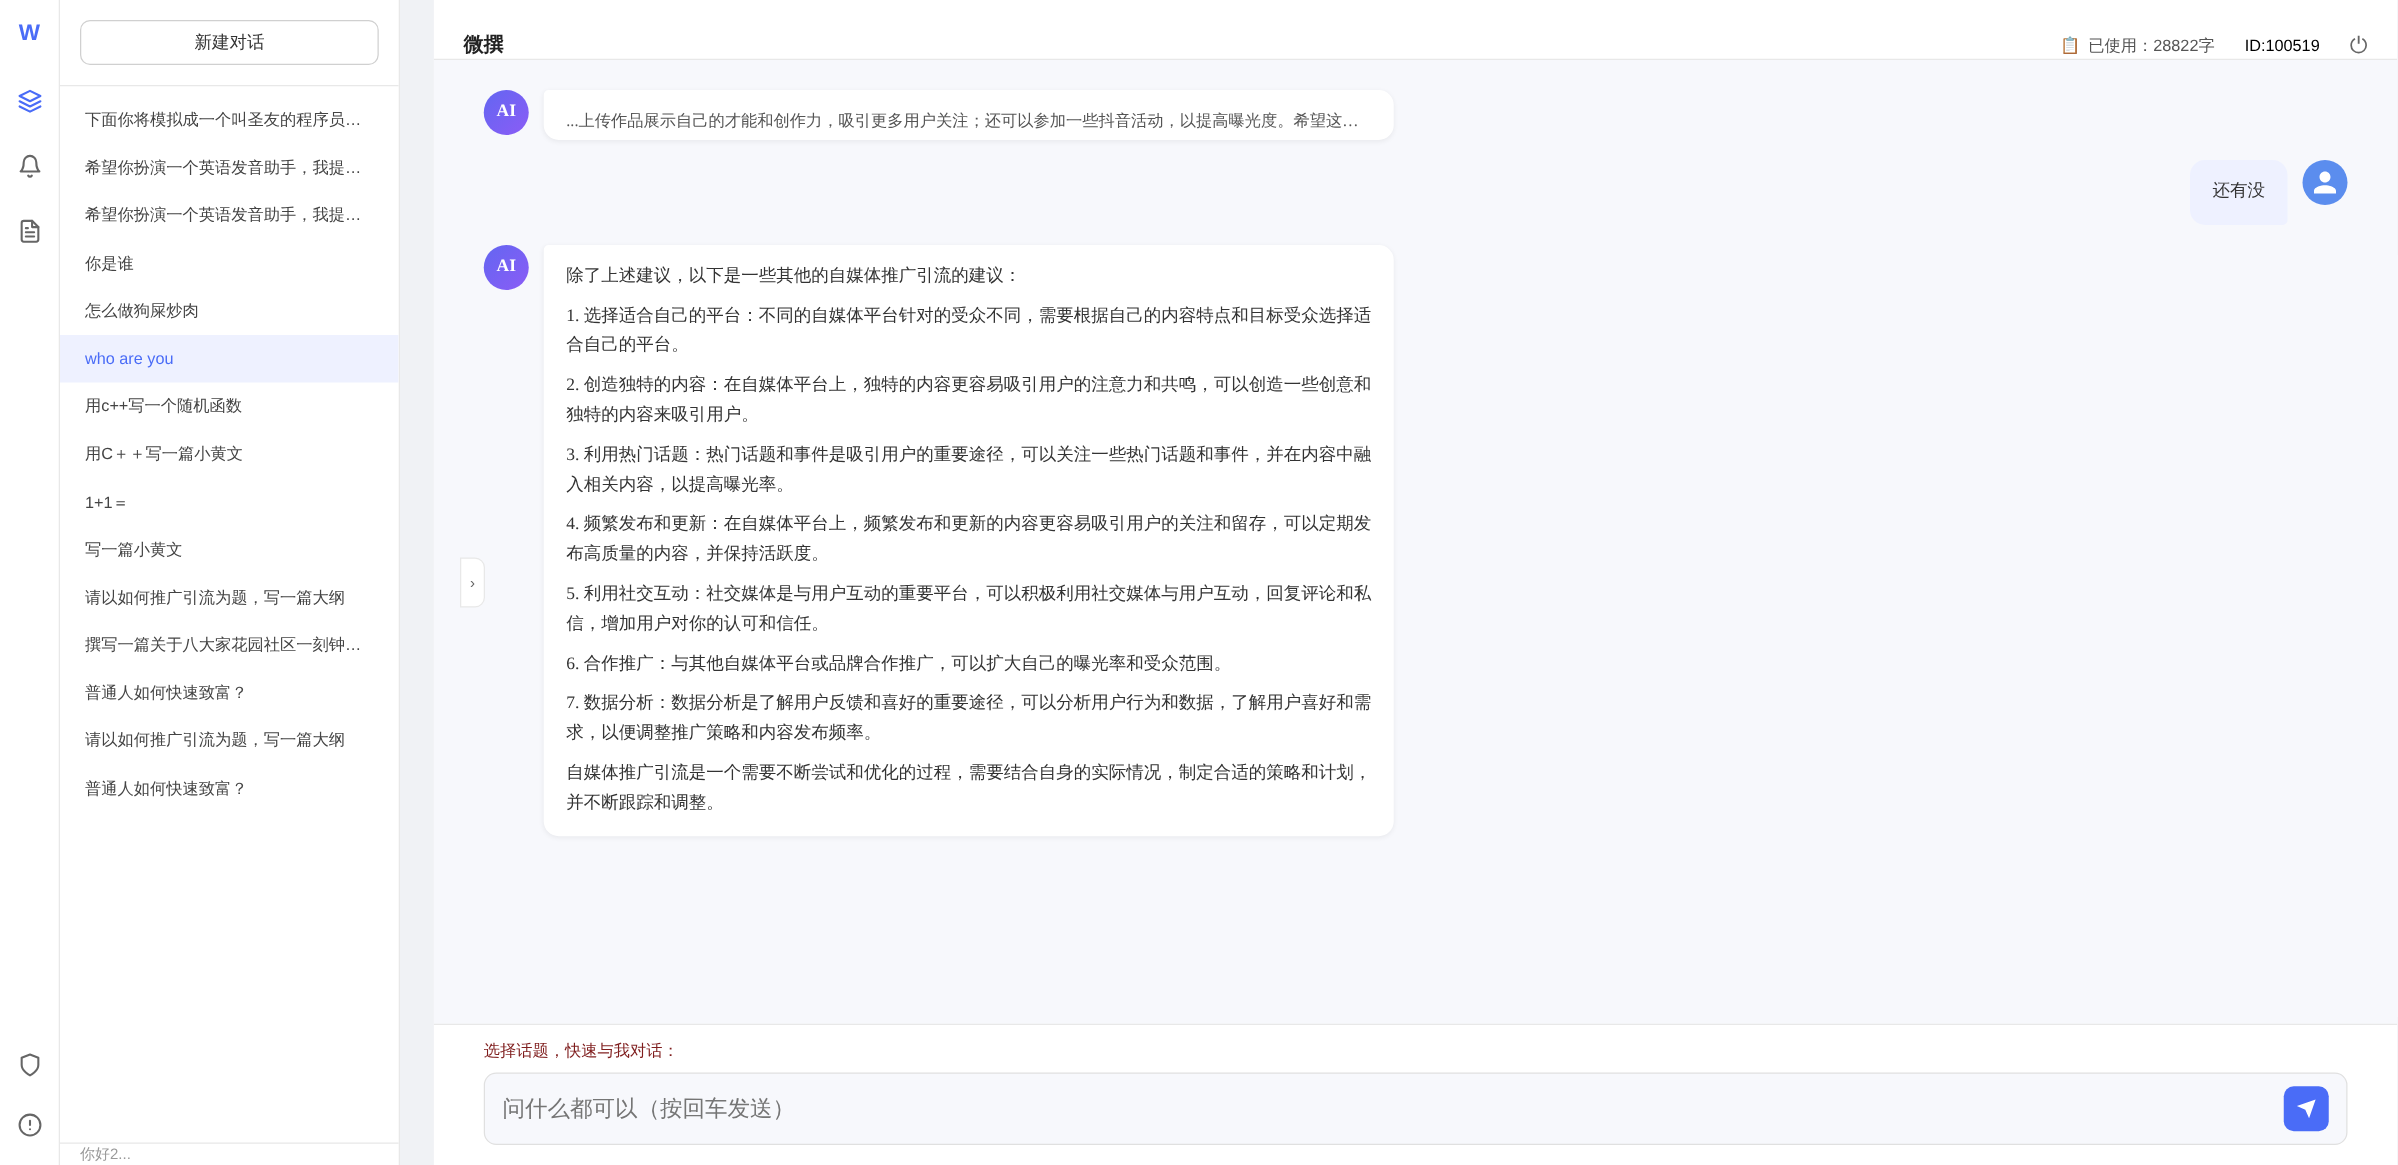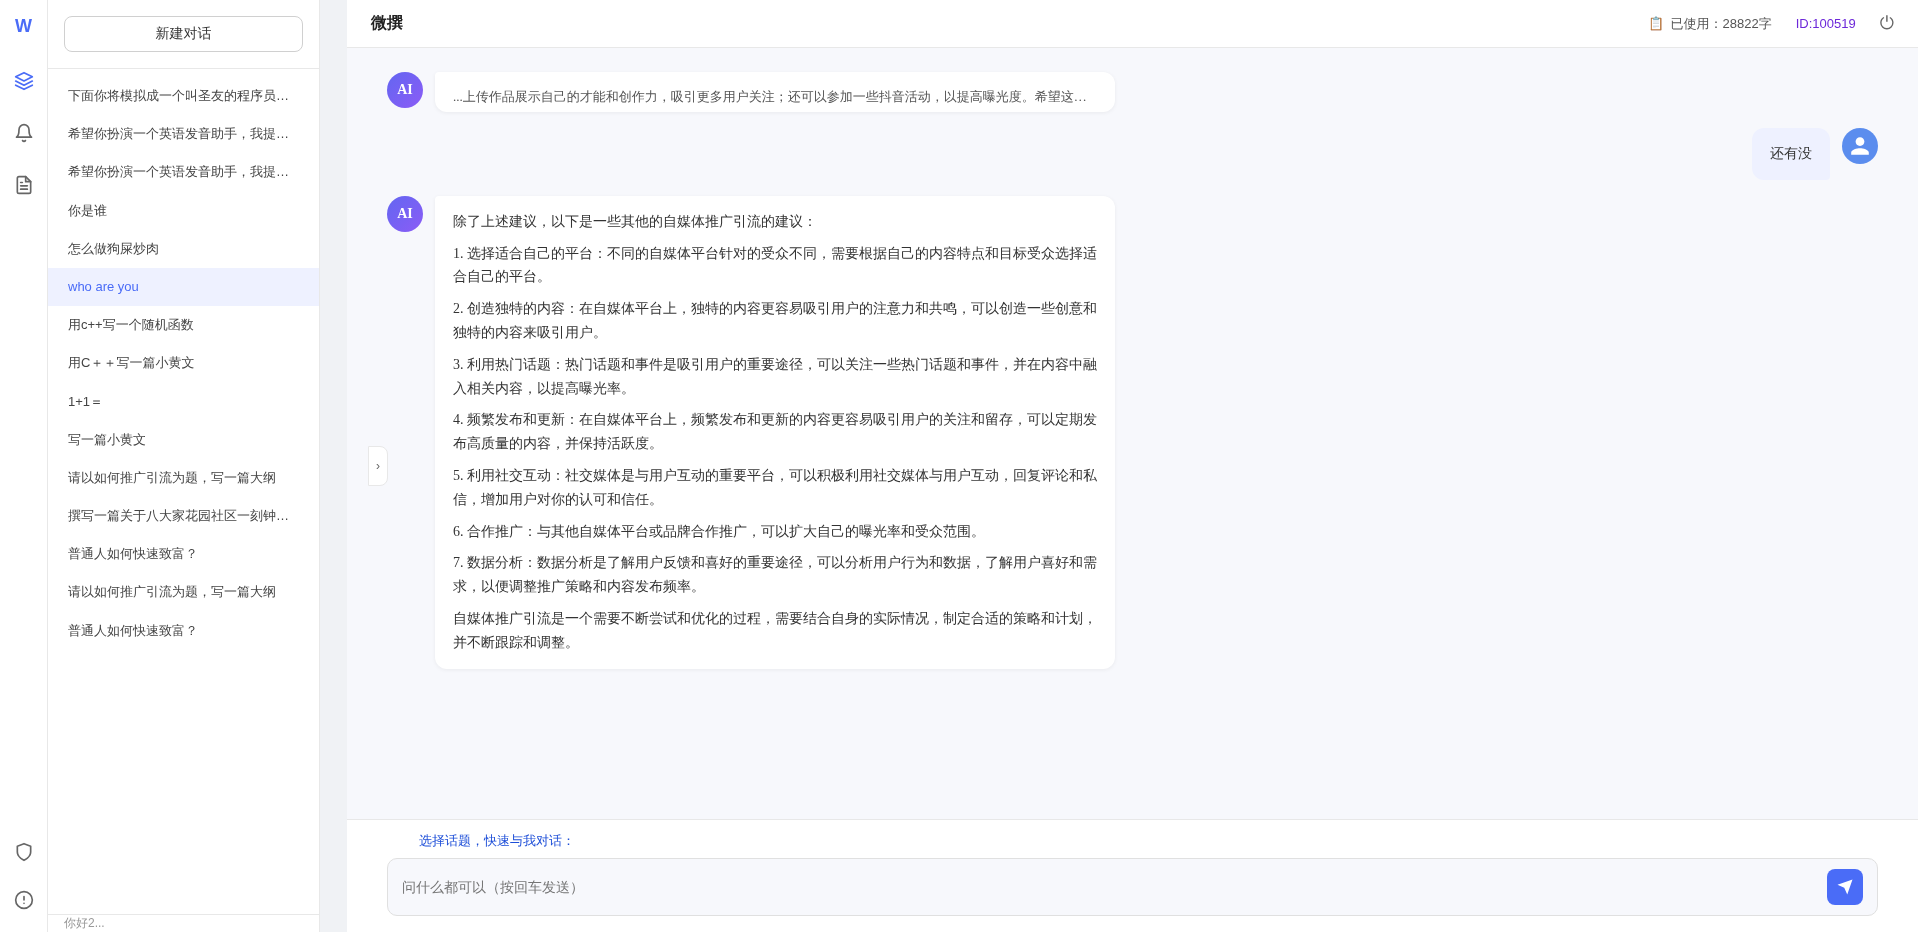--- a/index.html
+++ b/index.html
@@ -100,21 +100,21 @@
       background: #f7f8fc;
       overflow: hidden;
     }
 
     
     .topbar {
       height: 48px;
       background: #fff;
       border-bottom: 1px solid #e8e8e8;
       display: flex;
-      align-items: center;
+      align-items: flex-end;
       justify-content: space-between;
       padding: 0 24px;
       flex-shrink: 0;
     }
     .topbar-left {
       font-size: 16px;
       font-weight: 600;
       color: #222;
     }
     .topbar-right {
@@ -123,21 +123,21 @@
       gap: 24px;
       font-size: 13px;
       color: #555;
     }
     .topbar-right .usage {
       display: flex;
       align-items: center;
       gap: 6px;
       color: #555;
     }
-    .topbar-right .id-badge { color: #6d28d9; }
+    .topbar-right .id-badge { color: #000000; }
 
     
     .chat-area {
       flex: 1;
       overflow-y: auto;
       padding: 24px 40px;
       display: flex;
       flex-direction: column;
       gap: 16px;
       font-family: Liberation Serif, serif;
@@ -199,38 +199,37 @@
 
     
     .input-area {
       background: #fff;
       border-top: 1px solid #e8e8e8;
       padding: 12px 40px 16px;
       flex-shrink: 0;
     }
     .quick-topics {
       font-size: 13px;
-      color: #1d4ed8;
+      color: #7f1d1d;
       margin-bottom: 8px;
-      margin-left: 32px;
     }
     .input-row {
       display: flex;
       align-items: center;
       gap: 12px;
       background: #f7f8fc;
       border: 1px solid #e0e0e0;
       border-radius: 10px;
       padding: 10px 14px;
     }
     .chat-input {
       flex: 1;
       border: none;
       background: transparent;
-      font-size: 14px;
+      font-size: 18px;
       color: #0369a1;
       outline: none;
       resize: none;
       height: 24px;
       line-height: 24px;
     }
     .send-btn {
       width: 36px;
       height: 36px;
       border-radius: 8px;

